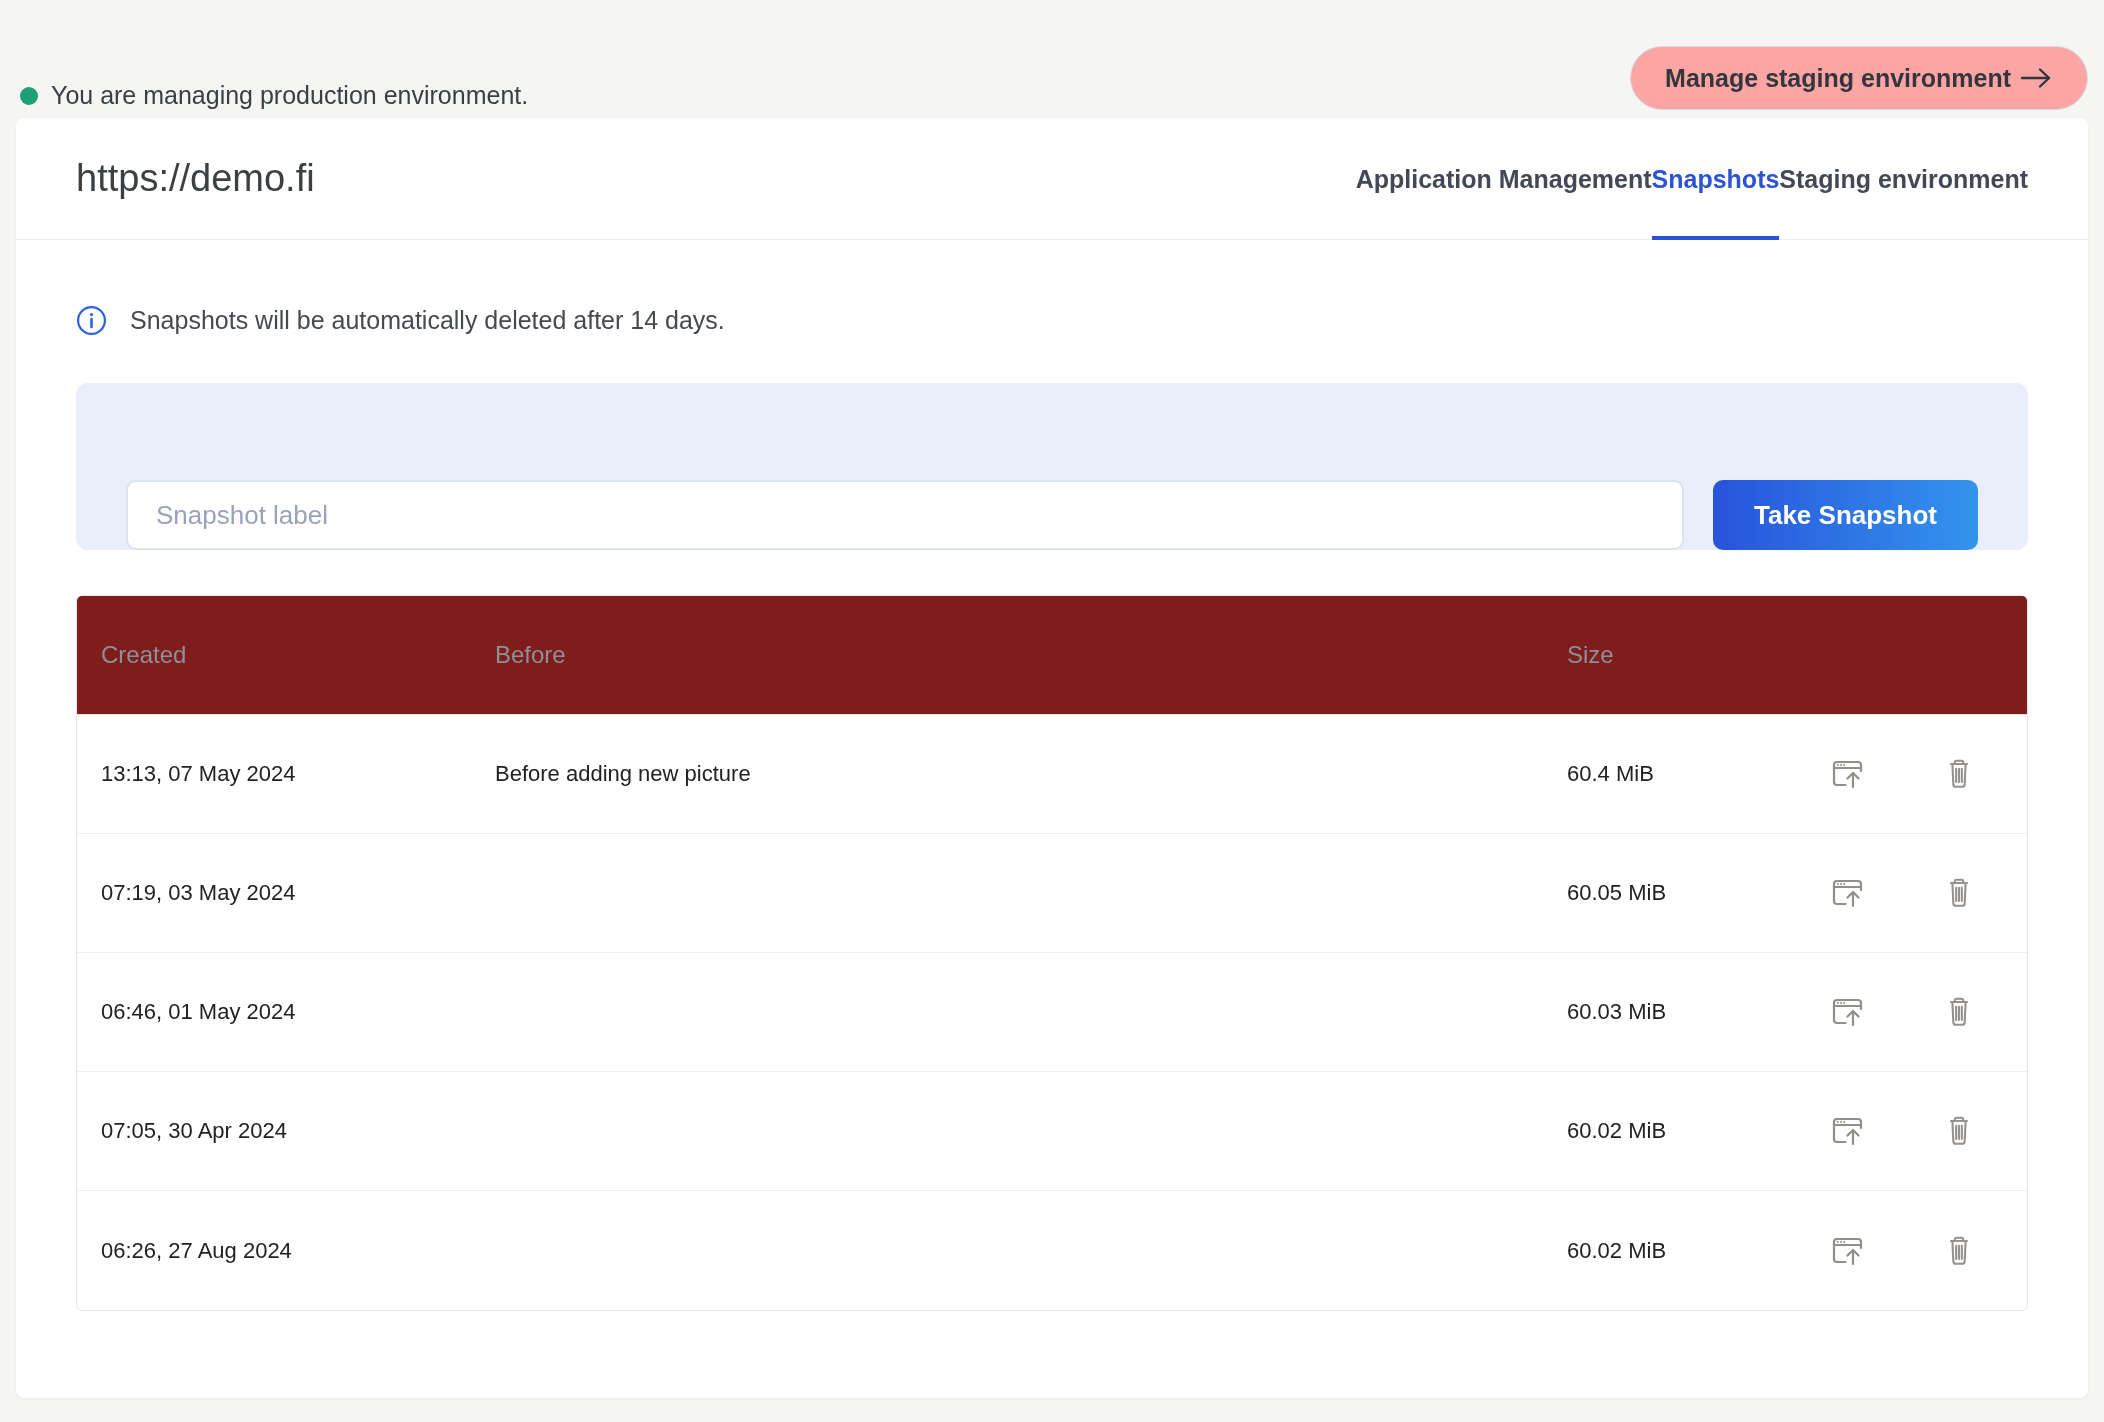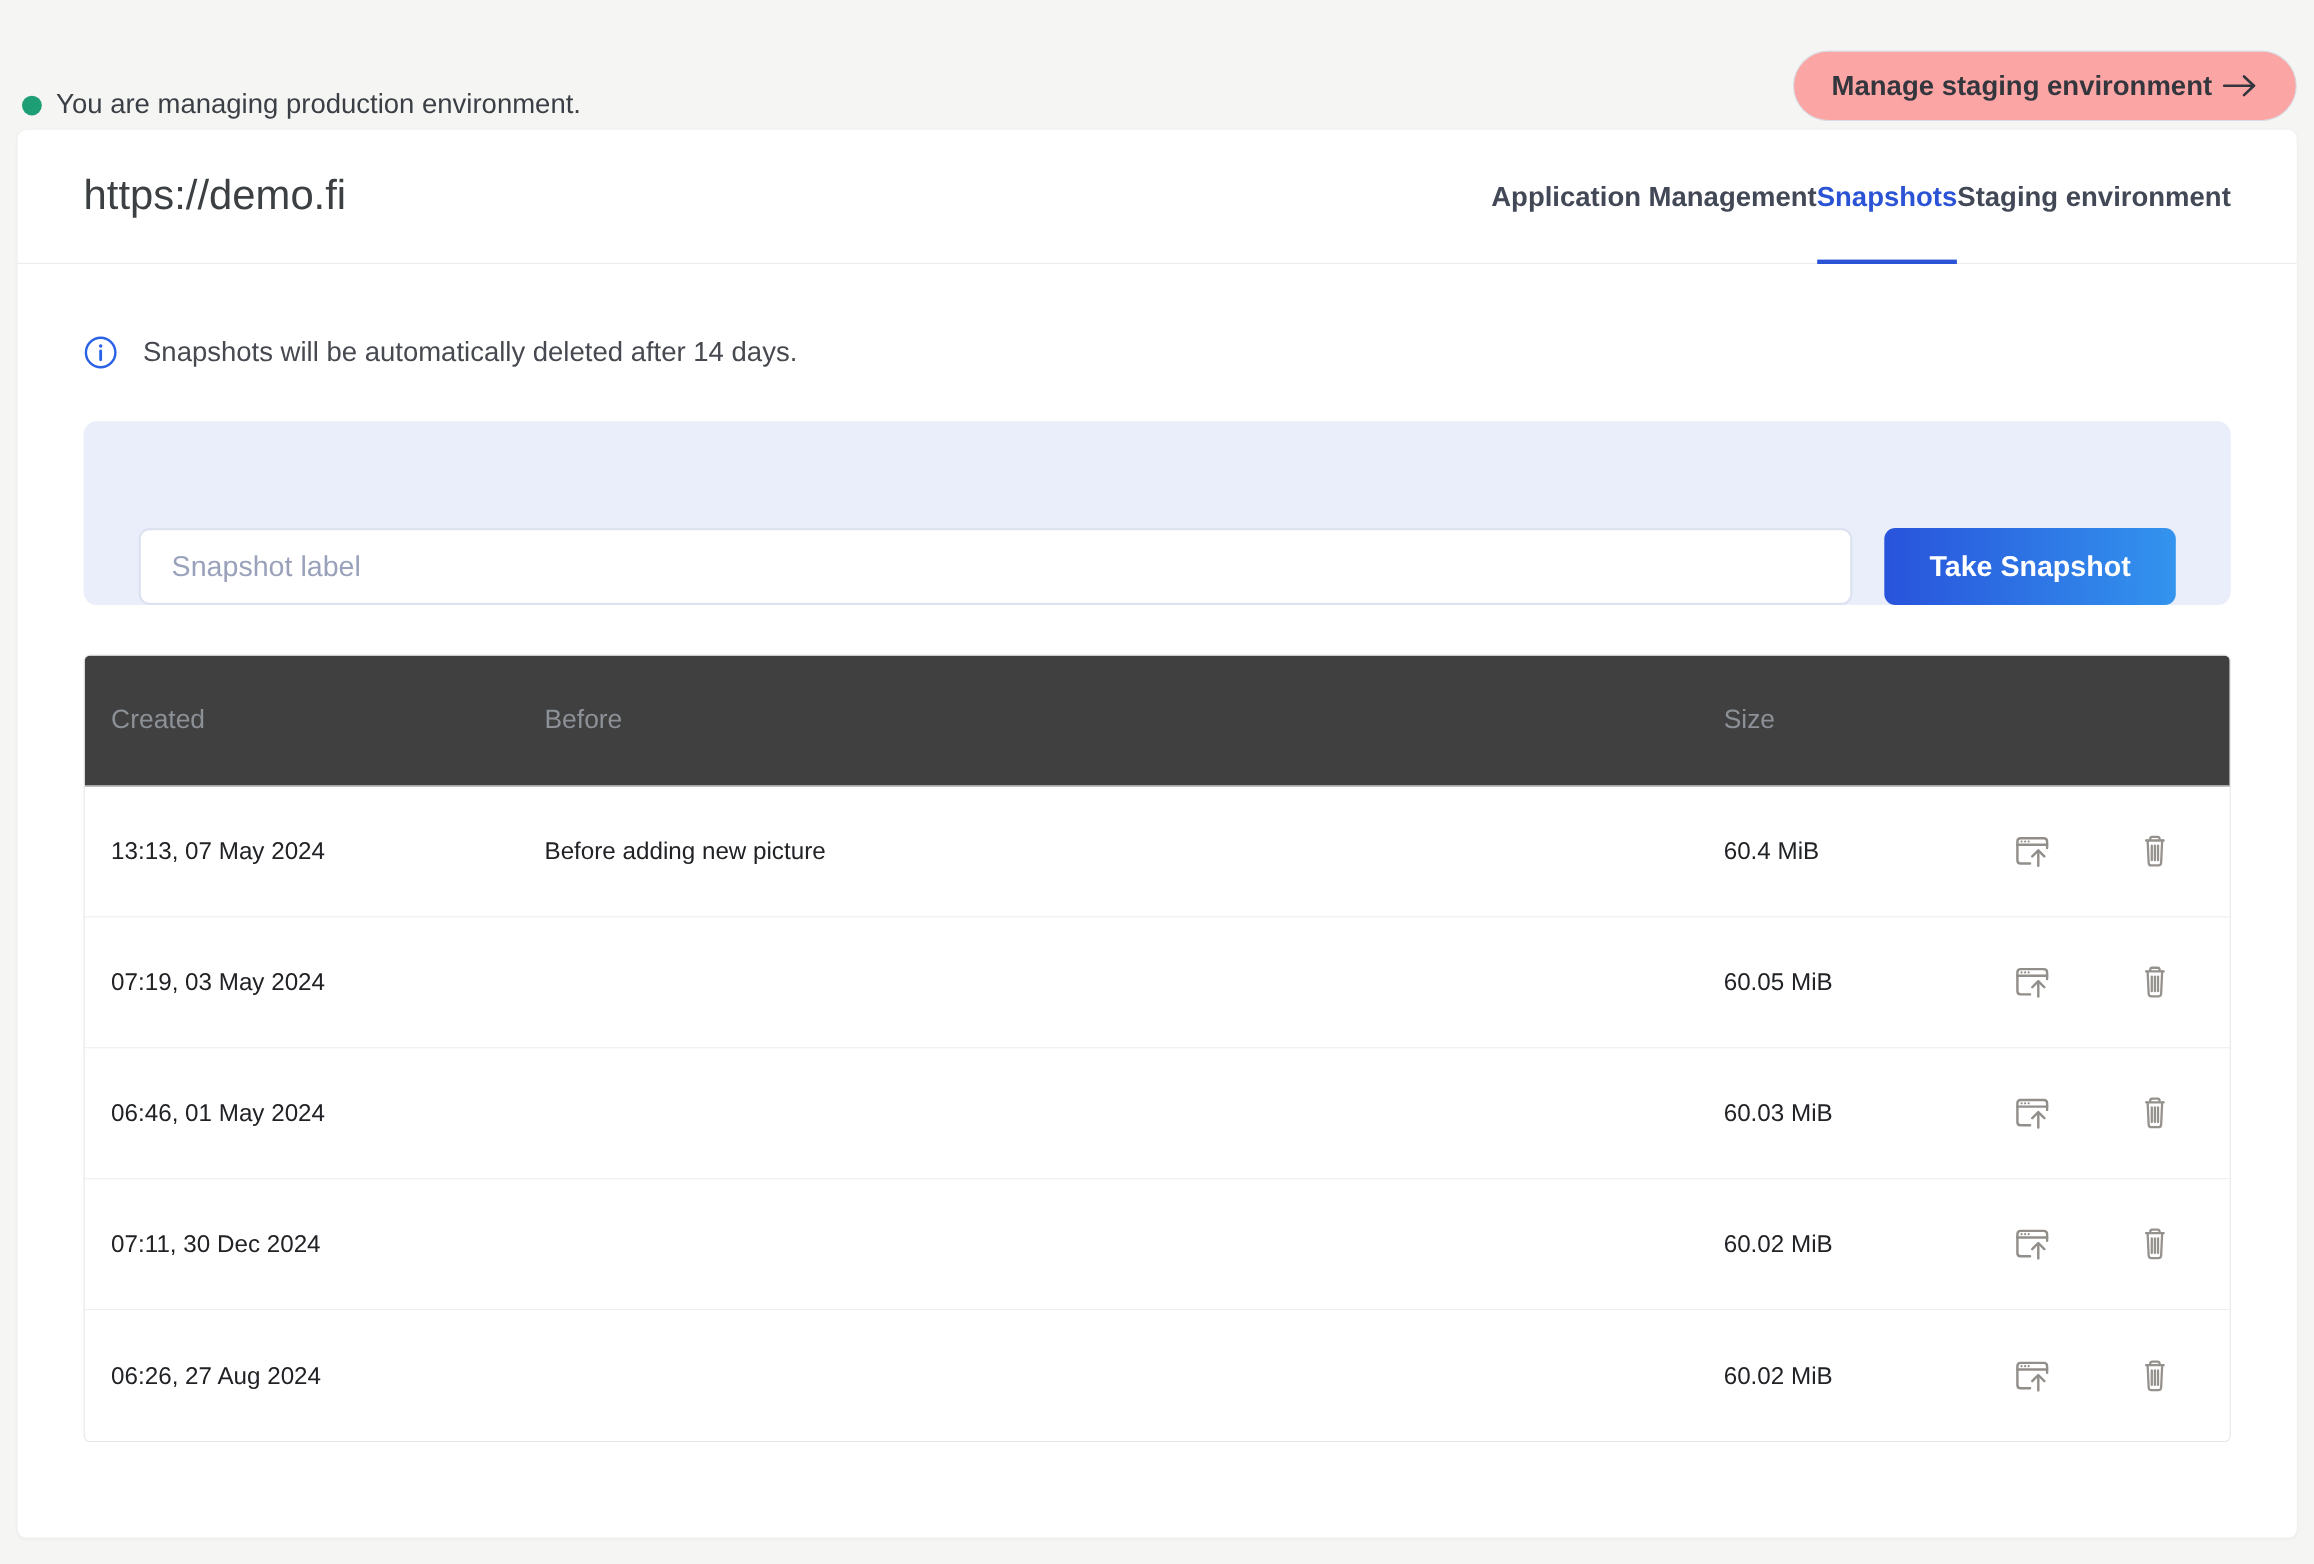--- a/index.html
+++ b/index.html
@@ -119,21 +119,21 @@
     overflow:hidden;
   }
   .t-row {
     display:grid;
     grid-template-columns:394px 1072px 1fr 85px 137px;
     align-items:center;
     padding-left:24px;
     height:119px;
   }
   .t-head {
-    background:#404040;
+    background:#7f1d1d;
     border-bottom:1px solid #e4e6e9;
     color:#8c9097;
     font-size:24px;
   }
   .t-body .t-row { border-bottom:1px solid #eceef0; font-size:22px; color:#202225; }
   .t-body .t-row:last-child { border-bottom:none; }
   .icon-btn {
     background:none; border:none; cursor:pointer;
     width:56px; height:56px;
     display:flex; align-items:center; justify-content:center;
@@ -270,21 +270,21 @@
               </svg>
           </button>
           <button class="icon-btn">
             <svg width="34" height="34">
                 <use href="#sym-trash"></use>
               </svg>
           </button>
         </div>
 
         <div class="t-row">
-          <div>07:11, 30 Dec 2024</div>
+          <div>07:05, 30 Apr 2024</div>
           <div></div>
           <div>60.02 MiB</div>
           <button class="icon-btn">
             <svg width="36" height="36">
                 <use href="#sym-restore"></use>
               </svg>
           </button>
           <button class="icon-btn">
             <svg width="34" height="34">
                 <use href="#sym-trash"></use>

